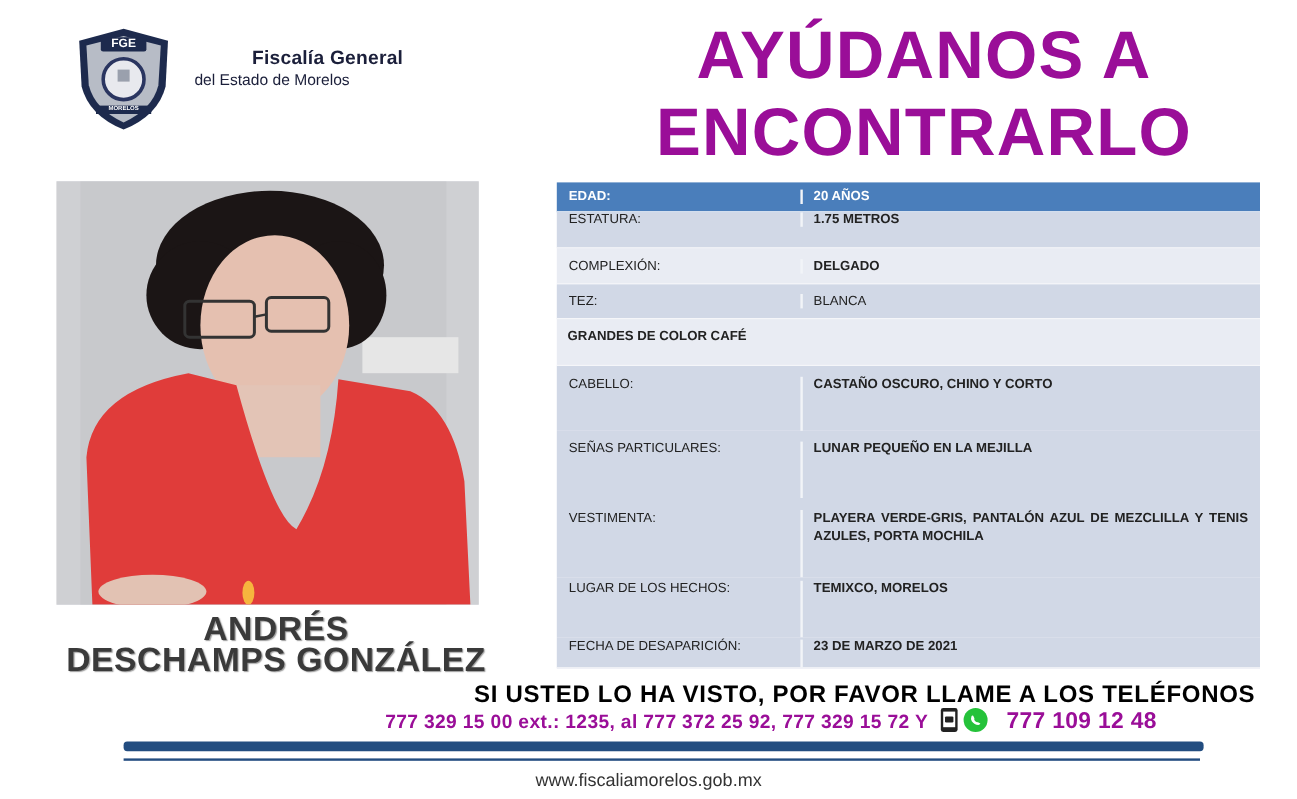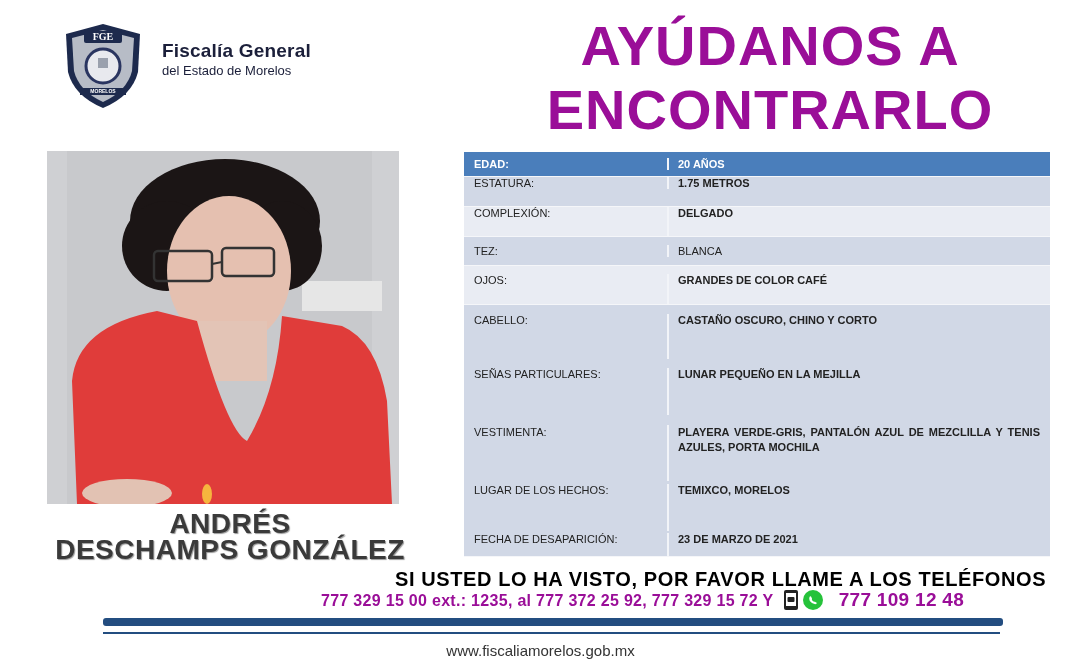--- a/index.html
+++ b/index.html
@@ -1,19 +1,19 @@
 <!DOCTYPE html>
 <html><head>
 <meta charset="utf-8">
 <style>
   * { margin:0; padding:0; box-sizing:border-box; }
   body { width:1081px; height:666px; background:#ffffff; position:relative; overflow:hidden; font-family:"Liberation Sans", sans-serif; }
   .logo { position:absolute; left:62px; top:22px; width:82px; height:88px; }
   .org { position:absolute; left:162px; top:40px; color:#1b1f3a; }
-  .org .l1 { font-size:19px; font-weight:bold; letter-spacing:0.2px; }
+  .org .l1 { font-size:16px; font-weight:bold; letter-spacing:0.2px;margin-left:48px; }
   .org .l2 { font-size:13px; margin-top:1px; }
   .headline { position:absolute; left:500px; top:14px; width:540px; text-align:center; color:#9a0e98; font-family:"Liberation Sans", sans-serif; font-weight:bold; font-size:56px; line-height:64px; letter-spacing:1px; }
   .photo { position:absolute; left:47px; top:151px; width:352px; height:353px; background:#d7d8dc; overflow:hidden; }
   .name { position:absolute; left:40px; top:511px; width:380px; text-align:center; font-weight:bold; font-size:28px; line-height:26px; color:#3a3a3a; text-shadow:1px 1px 1px #999; letter-spacing:0.5px; }
   .table { position:absolute; left:452px; top:152px; width:598px; }
   .row { display:flex; font-size:11px; color:#222; }
   .row .k { width:205px; padding-left:10px; border-right:2px solid #f2f4f8; }
   .row .v { flex:1; padding-left:9px; padding-right:10px; font-weight:bold; }
   .row.hdr { background:#4a7ebb; color:#fff; height:25px; align-items:center; font-weight:bold; }
   .row.hdr .k, .row.hdr .v { color:#ffffff; font-weight:bold; }
@@ -33,21 +33,21 @@
 
 <div class="logo">
   <svg width="82" height="88" viewBox="0 0 82 88">
     <path d="M41 2 L78 12 L76 50 Q70 74 41 86 Q12 74 6 50 L4 12 Z" fill="#1d2a4d"></path>
     <path d="M41 8 L72 16 L70 49 Q65 69 41 80 Q17 69 12 49 L10 16 Z" fill="#b7bcc6"></path>
     <rect x="22" y="9" width="38" height="12" rx="2" fill="#1d2a4d"></rect>
     <circle cx="41" cy="44" r="17" fill="#e8e9ee" stroke="#2a3560" stroke-width="3"></circle>
     <rect x="36" y="36" width="10" height="10" fill="#9aa0ad"></rect>
     <rect x="18" y="66" width="46" height="7" fill="#1d2a4d"></rect>
   </svg>
-  <span style="position:absolute;left:0;top:9px;width:82px;text-align:center;color:#fff;font-size:10px;font-weight:bold;font-family:Liberation Serif, serif;">FGE</span>
+  <span style="position:absolute;left:0;top:9px;width:82px;text-align:center;color:#fff;font-size:10px;font-weight:bold;">FGE</span>
   <span style="position:absolute;left:0;top:66px;width:82px;text-align:center;color:#fff;font-size:5px;font-weight:bold;">MORELOS</span>
 </div>
 
 <div class="org">
   <div class="l1">Fiscalía General</div>
   <div class="l2">del Estado de Morelos</div>
 </div>
 
 <div class="headline">
   <div>AYÚDANOS A</div>
@@ -87,30 +87,29 @@
 
 <div class="table">
   <div class="row hdr">
     <div class="k">EDAD:</div>
     <div class="v">20 AÑOS</div>
   </div>
   <div class="row dark" style="height:30px;align-items:flex-start;">
     <div class="k">ESTATURA:</div>
     <div class="v">1.75 METROS</div>
   </div>
-  <div class="row light" style="height:30px;">
+  <div class="row light" style="height:30px;align-items:center;">
     <div class="k">COMPLEXIÓN:</div>
     <div class="v">DELGADO</div>
   </div>
   <div class="row dark" style="height:29px;align-items:center;">
     <div class="k" style="font-weight:normal;">TEZ:</div>
     <div class="v" style="font-weight:normal;">BLANCA</div>
   </div>
   <div class="row light" style="height:39px;padding-top:8px;">
-    <div class="k">OJOS:</div>
     <div class="v">GRANDES DE COLOR CAFÉ</div>
   </div>
   <div class="row dark" style="height:54px;padding-top:9px;border-bottom:none;">
     <div class="k">CABELLO:</div>
     <div class="v">CASTAÑO OSCURO, CHINO Y CORTO</div>
   </div>
   <div class="row dark" style="height:56px;padding-top:9px;border-bottom:none;">
     <div class="k">SEÑAS PARTICULARES:</div>
     <div class="v">LUNAR PEQUEÑO EN LA MEJILLA</div>
   </div>

